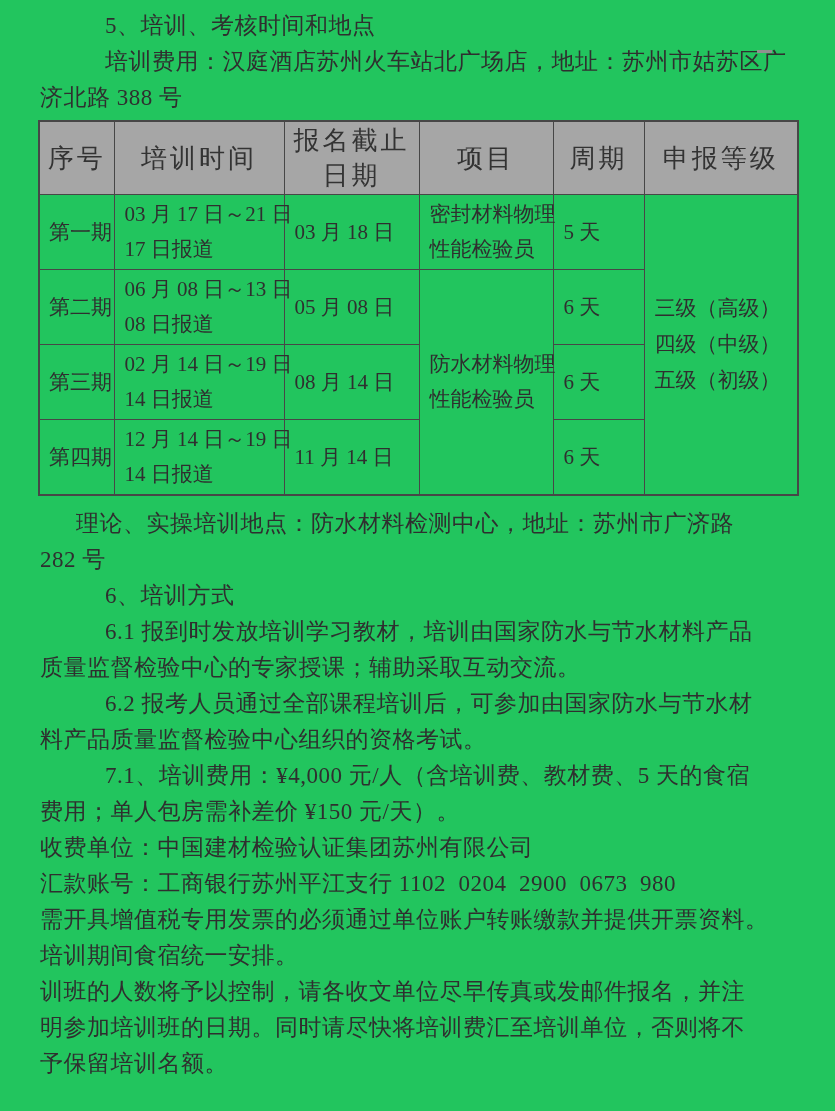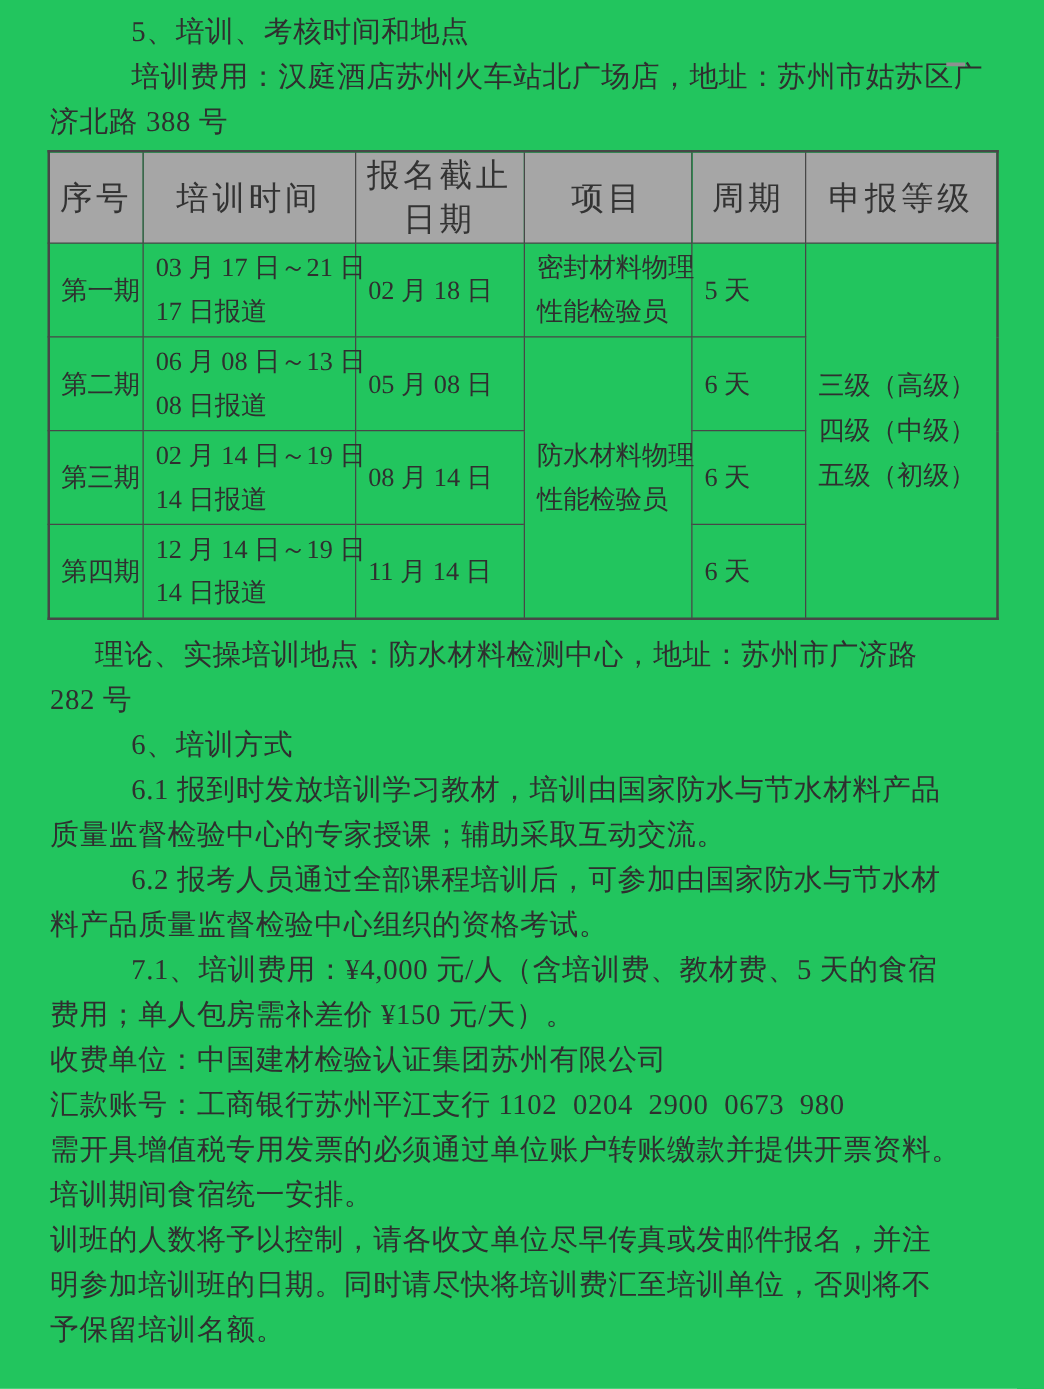--- a/index.html
+++ b/index.html
@@ -97,21 +97,21 @@
         <th>申报等级</th>
       </tr>
     </thead>
     <tbody>
       <tr>
         <td class="term">第一期</td>
         <td>
           <div class="cline">03 月 17 日～21 日</div>
           <div class="cline">17 日报道</div>
         </td>
-        <td>02 月 18 日</td>
+        <td>03 月 18 日</td>
         <td>
           <div class="cline">密封材料物理</div>
           <div class="cline">性能检验员</div>
         </td>
         <td>5 天</td>
         <td class="levels" rowspan="4">
           <div class="cline">三级（高级）</div>
           <div class="cline">四级（中级）</div>
           <div class="cline">五级（初级）</div>
         </td>

